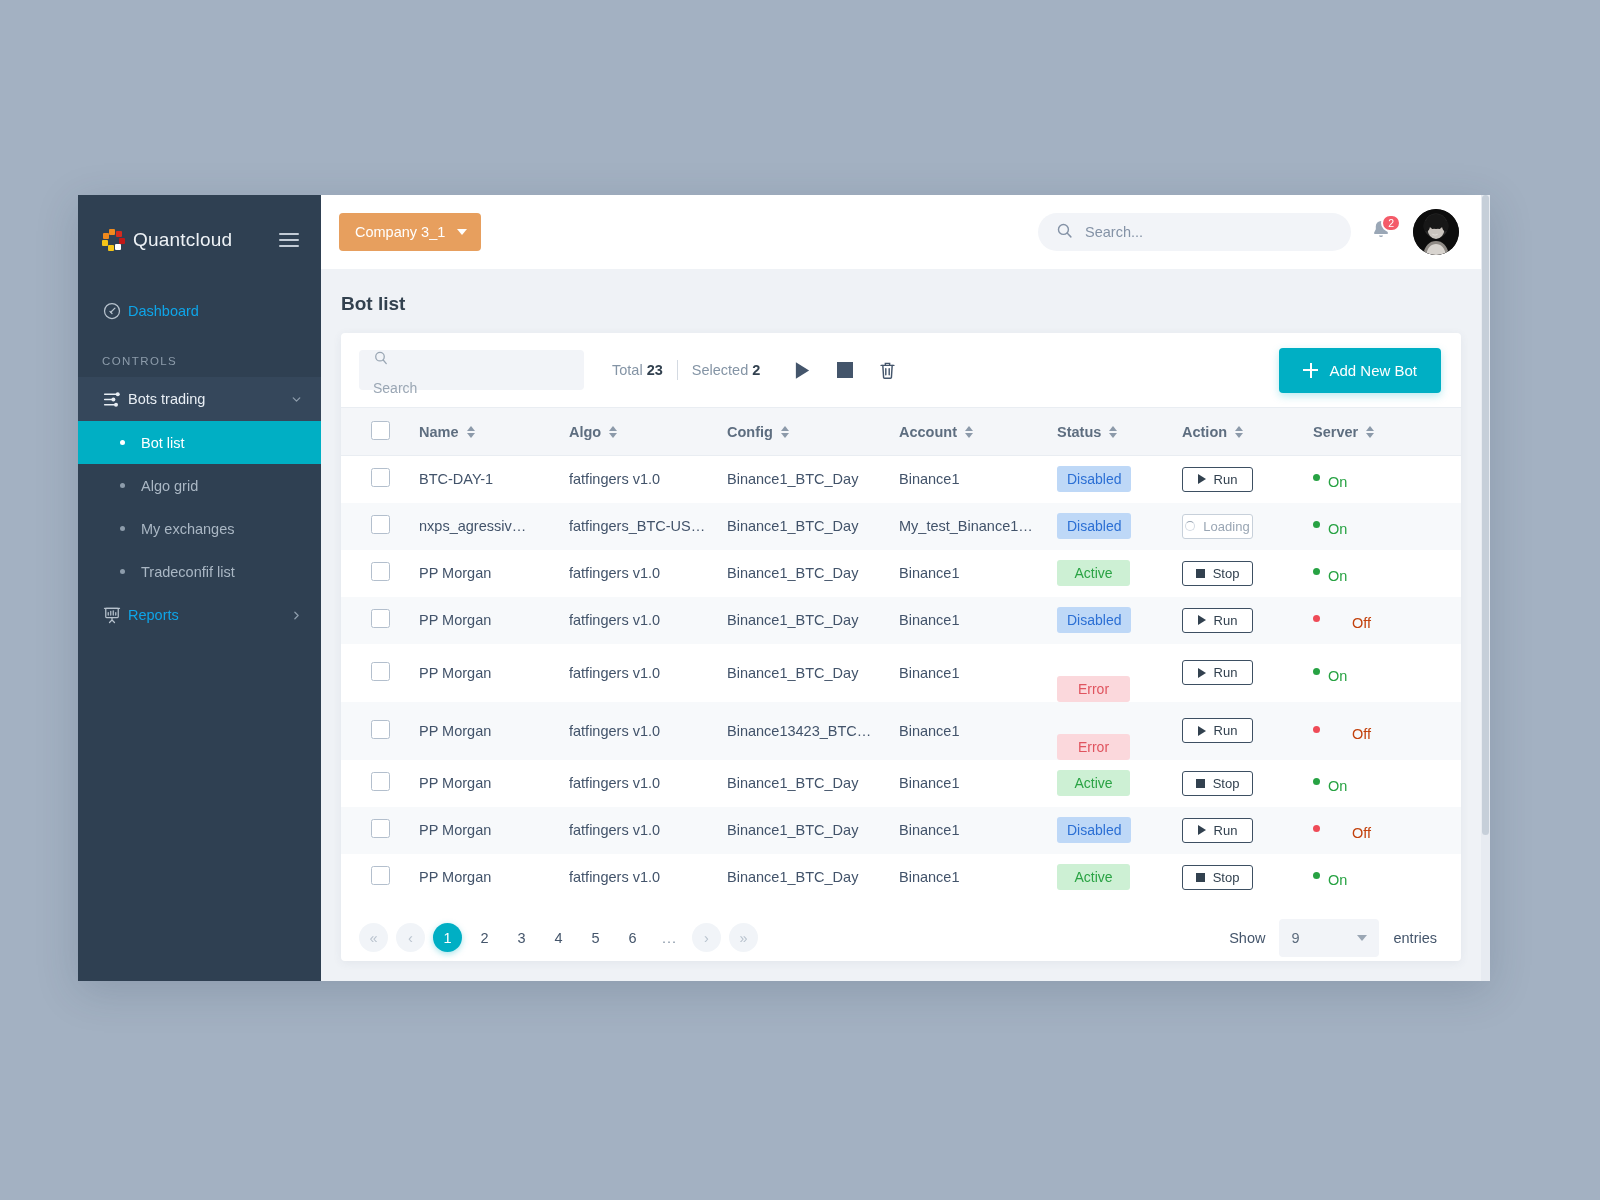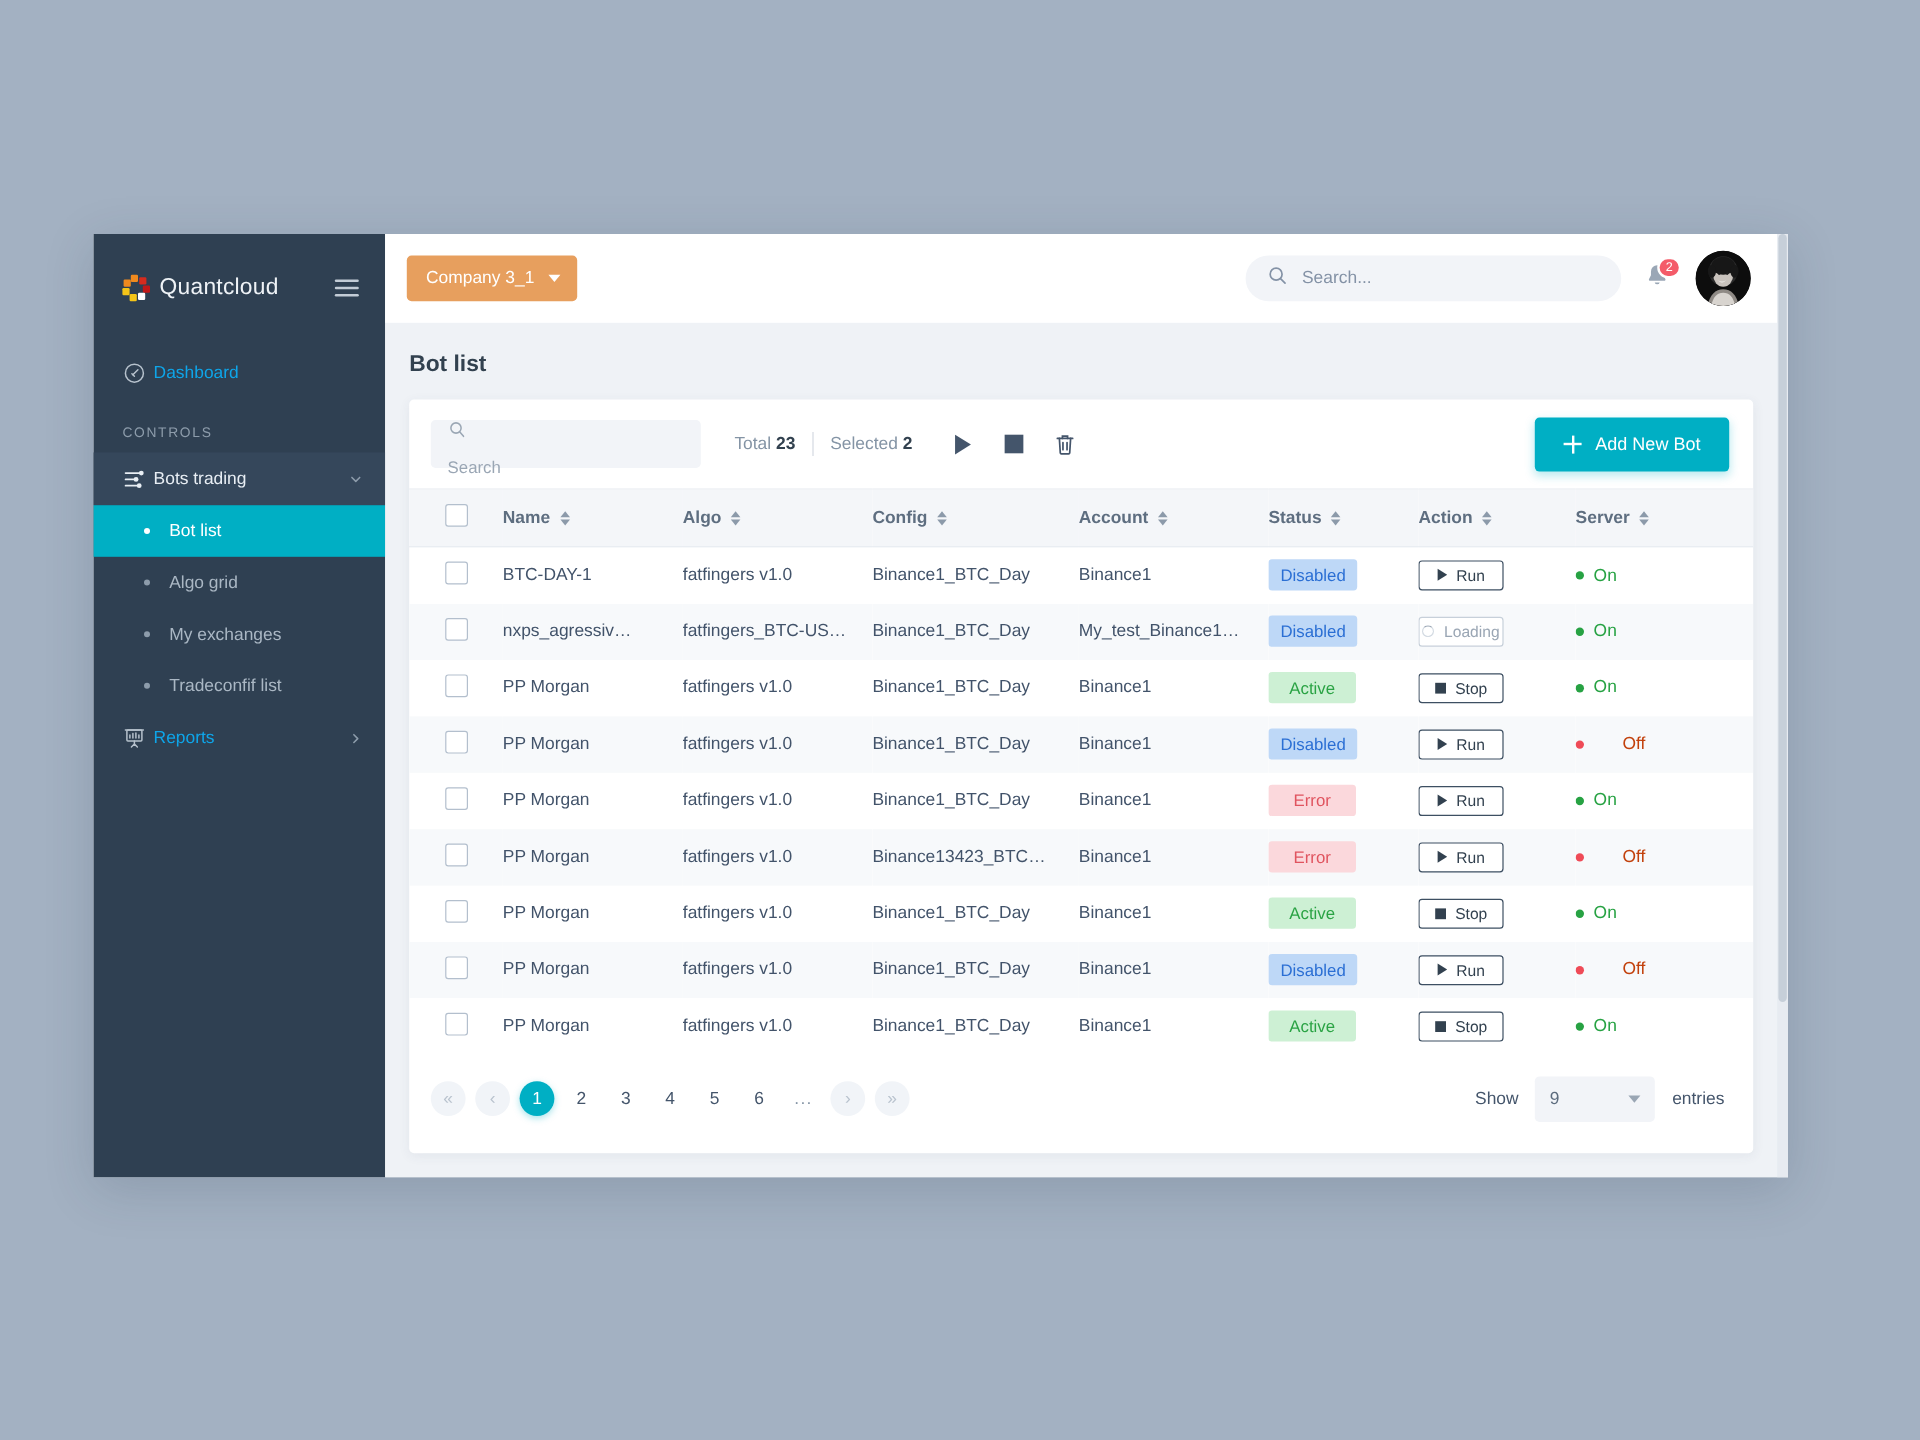--- a/index.html
+++ b/index.html
@@ -322,21 +322,21 @@
 
   .pill {
     display: inline-flex; align-items: center; justify-content: center;
     min-width: 73px; height: 26px;
     border-radius: 3px;
     font-size: 14px;
     padding: 0 10px;
   }
   .pill.disabled { background: #bed8f7; color: #2b6fd4; }
   .pill.active   { background: #cdf0d4; color: #2aa344; }
-  .pill.error    { background: #fbd8dc; color: #e0545f; }
+  .pill.error    { background: #fbd8dc; color: #e0545f; margin-top: 32px; }
 
   .act-btn {
     display: inline-flex; align-items: center; justify-content: center;
     gap: 8px;
     width: 71px; height: 25px;
     border: 1.3px solid #3d4f62;
     border-radius: 3px;
     background: #fff;
     font-size: 13px;
     color: #32414f;
@@ -349,21 +349,21 @@
     border-bottom: 5px solid transparent;
     border-left: 8px solid #32414f;
   }
   .ico-square { width: 9px; height: 9px; background: #32414f; }
   .ico-spin {
     width: 10px; height: 10px; border-radius: 50%;
     border: 1.6px solid #d4dbe3;
     border-top-color: #9aa6b4;
   }
 
-  .srv { display: inline-flex; align-items: center; gap: 8px; font-size: 14.5px; }
+  .srv { display: inline-flex; gap: 8px; font-size: 14.5px; }
   .srv .d { width: 7px; height: 7px; border-radius: 50%; }
   .srv.on  { color: #27a243; } .srv.on .d  { background: #27a243; }
   .srv.off { color: #c2410c; gap: 32px; } .srv.off .d { background: #ef4b57; }
 
   
   .pager-row {
     display: flex; align-items: center;
     padding: 0 24px 0 18px;
     height: 74px;
     flex: 0 0 74px;

